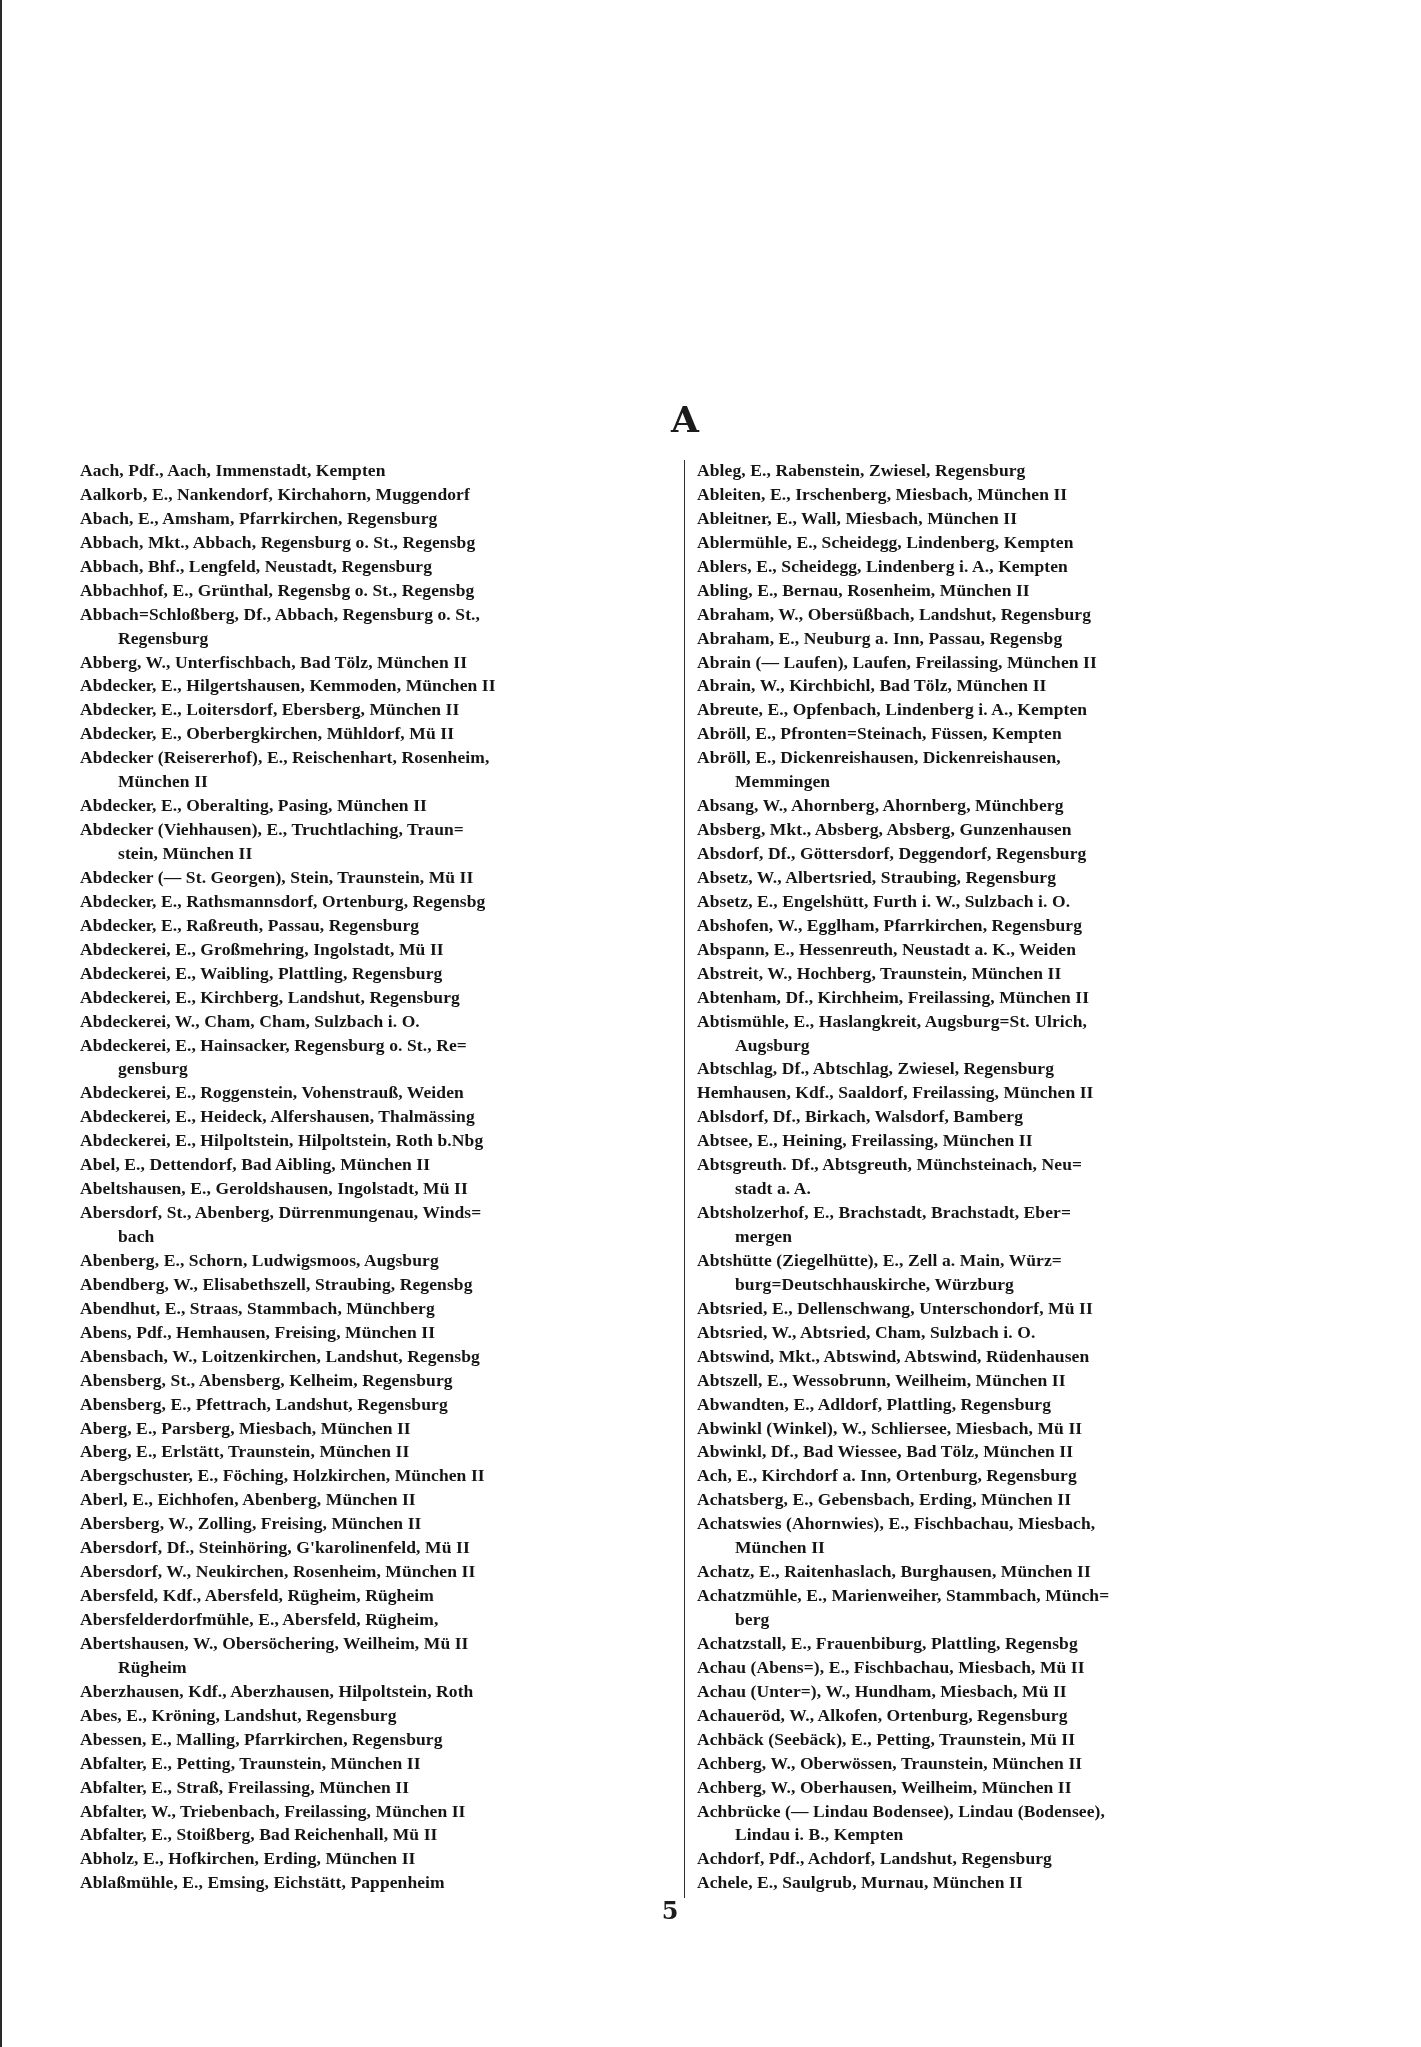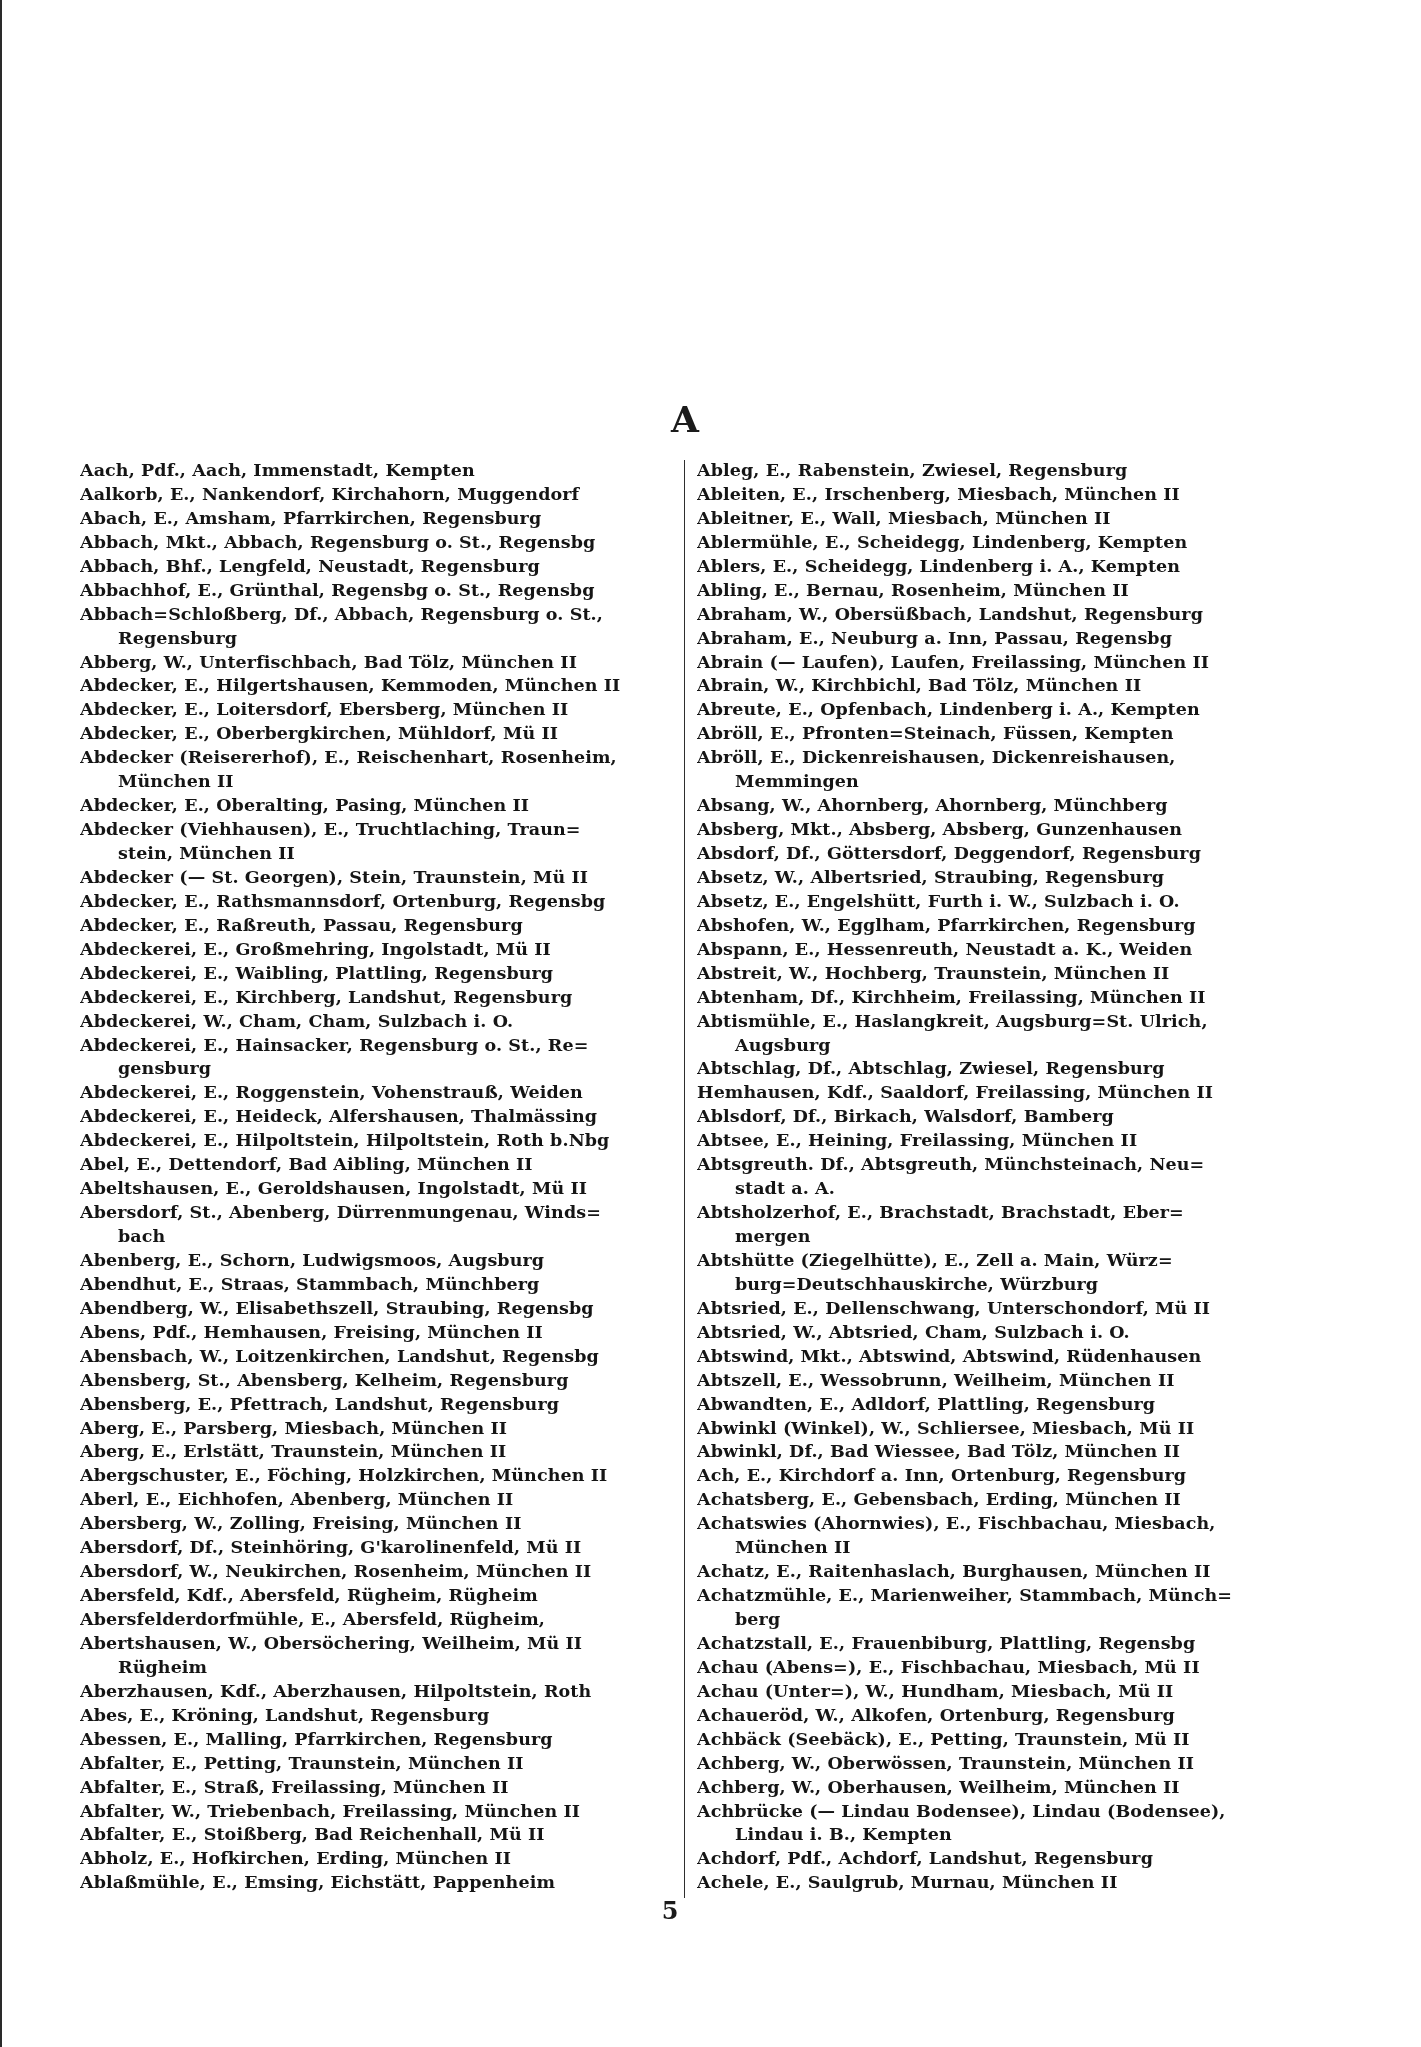--- a/index.html
+++ b/index.html
@@ -33,20 +33,21 @@
     font-size: 36px;
     font-weight: 700;
     color: #1b1b1b;
   }
   .col {
     position: absolute;
     top: 459px;
     font-size: 17.5px;
     font-weight: 700;
     letter-spacing: 0.1px;
+    font-family: Liberation Serif, serif;
   }
   .col-left  { left: 80px;  width: 596px; }
   .col-right { left: 697px; width: 648px; }
   .line {
     height: 23.95px;
     line-height: 23.95px;
     white-space: nowrap;
     overflow: hidden;
   }
   .line.cont { padding-left: 38px; }
@@ -105,22 +106,22 @@
       <div class="line">Abdeckerei, E., Hainsacker, Regensburg o. St., Re=</div>
       <div class="line cont">gensburg</div>
       <div class="line">Abdeckerei, E., Roggenstein, Vohenstrauß, Weiden</div>
       <div class="line">Abdeckerei, E., Heideck, Alfershausen, Thalmässing</div>
       <div class="line">Abdeckerei, E., Hilpoltstein, Hilpoltstein, Roth b.Nbg</div>
       <div class="line">Abel, E., Dettendorf, Bad Aibling, München II</div>
       <div class="line">Abeltshausen, E., Geroldshausen, Ingolstadt, Mü II</div>
       <div class="line">Abersdorf, St., Abenberg, Dürrenmungenau, Winds=</div>
       <div class="line cont">bach</div>
       <div class="line">Abenberg, E., Schorn, Ludwigsmoos, Augsburg</div>
+      <div class="line">Abendberg, W., Elisabethszell, Straubing, Regensbg</div>
       <div class="line">Abendhut, E., Straas, Stammbach, Münchberg</div>
-      <div class="line">Abendberg, W., Elisabethszell, Straubing, Regensbg</div>
       <div class="line">Abens, Pdf., Hemhausen, Freising, München II</div>
       <div class="line">Abensbach, W., Loitzenkirchen, Landshut, Regensbg</div>
       <div class="line">Abensberg, St., Abensberg, Kelheim, Regensburg</div>
       <div class="line">Abensberg, E., Pfettrach, Landshut, Regensburg</div>
       <div class="line">Aberg, E., Parsberg, Miesbach, München II</div>
       <div class="line">Aberg, E., Erlstätt, Traunstein, München II</div>
       <div class="line">Abergschuster, E., Föching, Holzkirchen, München II</div>
       <div class="line">Aberl, E., Eichhofen, Abenberg, München II</div>
       <div class="line">Abersberg, W., Zolling, Freising, München II</div>
       <div class="line">Abersdorf, Df., Steinhöring, G'karolinenfeld, Mü II</div>

